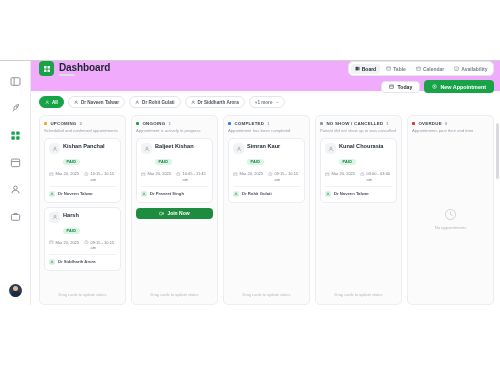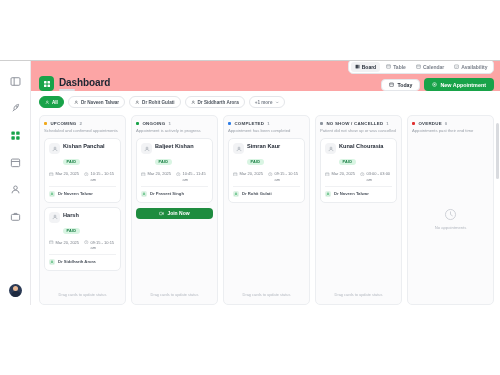--- a/index.html
+++ b/index.html
@@ -49,23 +49,23 @@
   .side-avatar .body {
     position: absolute; left: 1.5px; bottom: 0;
     width: 10px; height: 6px; border-radius: 5px 5px 0 0; background: #1e2a3f;
   }
 
   
   .main { flex: 1 1 auto; display: flex; flex-direction: column; min-width: 0; }
 
   .topbar {
     height: 30px; flex: 0 0 30px;
-    display: flex; align-items: flex-end;
+    display: flex; align-items: flex-start;
     padding: 0 6px 0 8px;
-    background: #fca5a5;
+    background: #f0abfc;
   }
   .brand { display: flex; align-items: center; gap: 5px; }
   .brand-logo {
     width: 15px; height: 15px; border-radius: 4px;
     background: #18a349;
     display: flex; align-items: center; justify-content: center;
   }
   .brand-logo svg { width: 8px; height: 8px; color: #fff; }
   .brand-text { font-size: 10px; font-weight: 700; color: #1c2430; letter-spacing: -0.1px; }
   .brand-sub {

